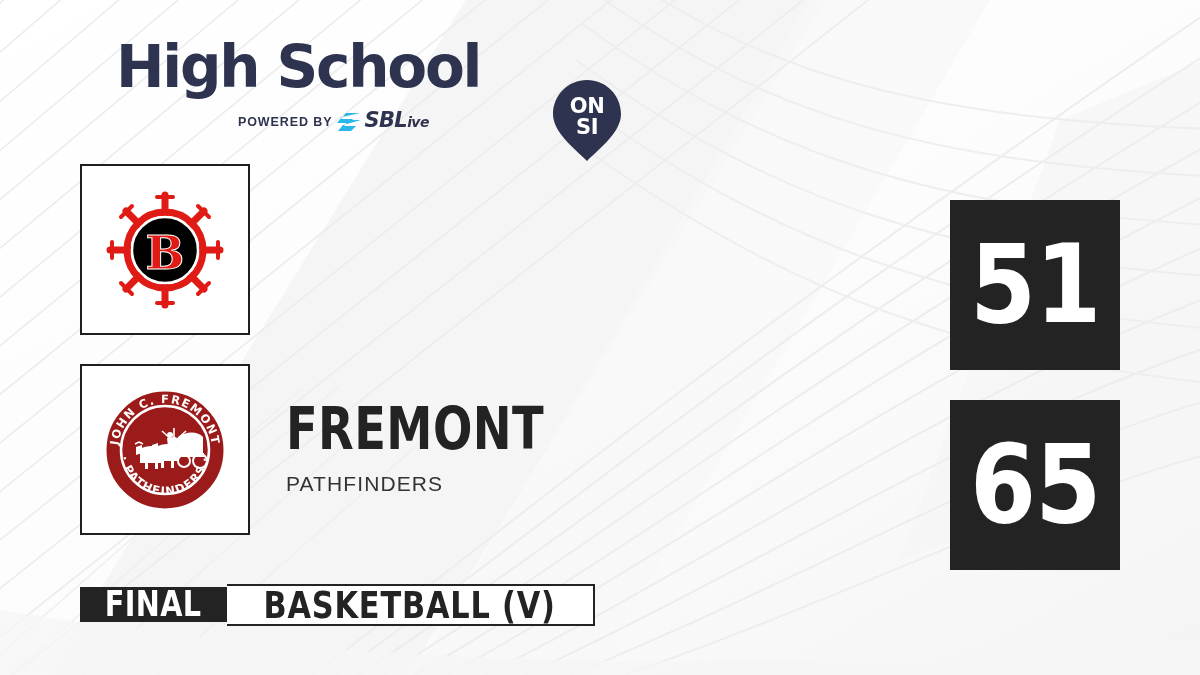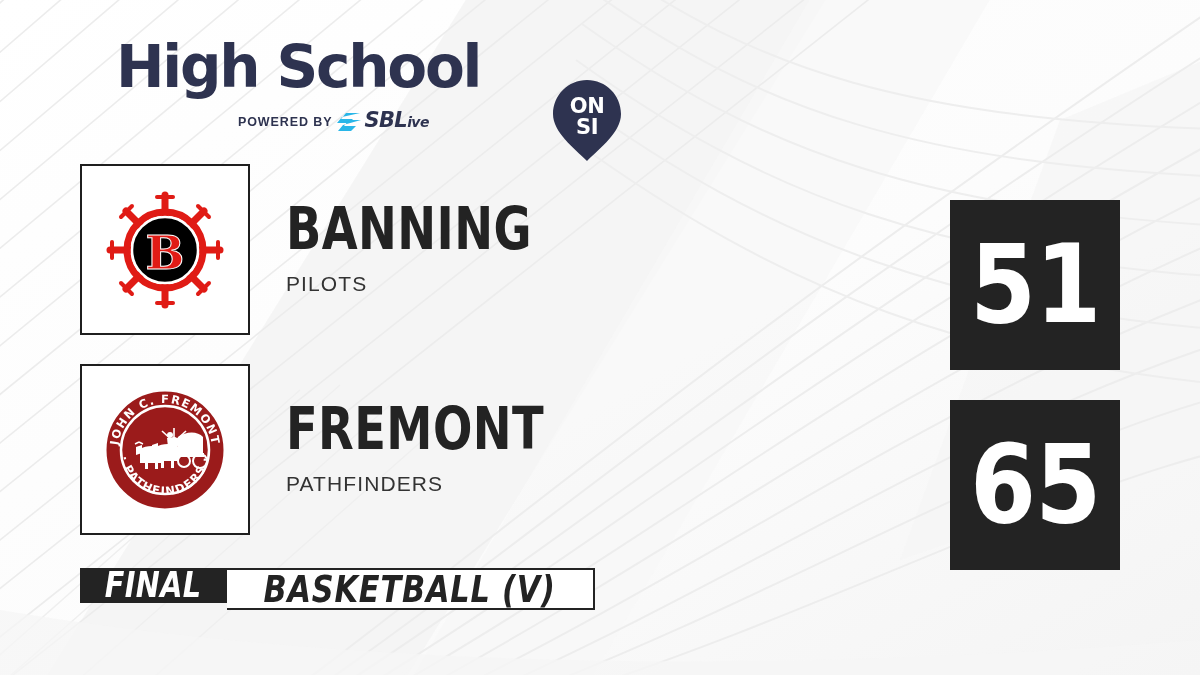--- a/index.html
+++ b/index.html
@@ -161,22 +161,21 @@
     transform-origin: center center;
   }
 
   
   #status-bar {
     position: absolute;
     left: 80px;
     top: 568px;
     height: 73px;
     display: flex;
-    align-items: flex-start;
-    font-style: italic;
+    align-items: center;
   }
   #status-state {
     background: #232323;
     width: 147px;
     display: flex;
     align-items: center;
     justify-content: center;
   }
   #status-state-label {
     font-family: "DejaVu Sans", sans-serif;
@@ -336,24 +335,20 @@
           <line x1="98" y1="21" x2="109" y2="32"></line>
           <line x1="21" y1="98" x2="32" y2="109"></line>
         </g>
         <circle cx="65" cy="65" r="38" fill="none" stroke="#e01b15" stroke-width="7"></circle>
         <circle cx="65" cy="65" r="33" fill="#000000"></circle>
         <circle cx="65" cy="65" r="33" fill="none" stroke="#ffffff" stroke-width="2.5"></circle>
         <text x="65" y="84" text-anchor="middle" font-family="DejaVu Serif, serif" font-weight="700" font-size="46" fill="#e01b15" stroke="#ffffff" stroke-width="1">B</text>
       </svg>
     </div>
 
-    <div class="team-text">
-      <div class="team-name">BANNING</div>
-      <div class="team-mascot">PILOTS</div>
-    </div>
 
     <div class="score-box">
       <span class="score-value">51</span>
     </div>
   </div>
 
   <div class="team-row" id="team-row-1">
 
     <div class="logo-box">
       <svg width="130" height="130" viewBox="0 0 130 130">

